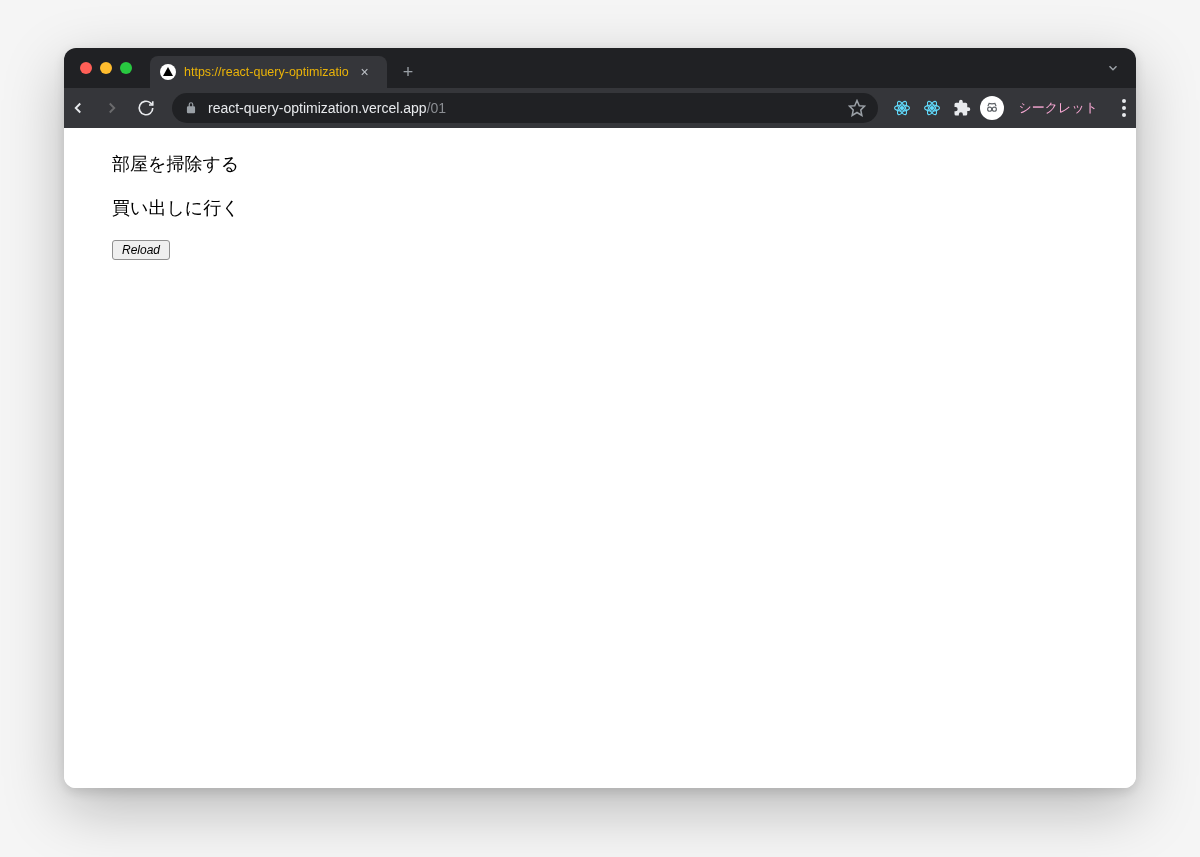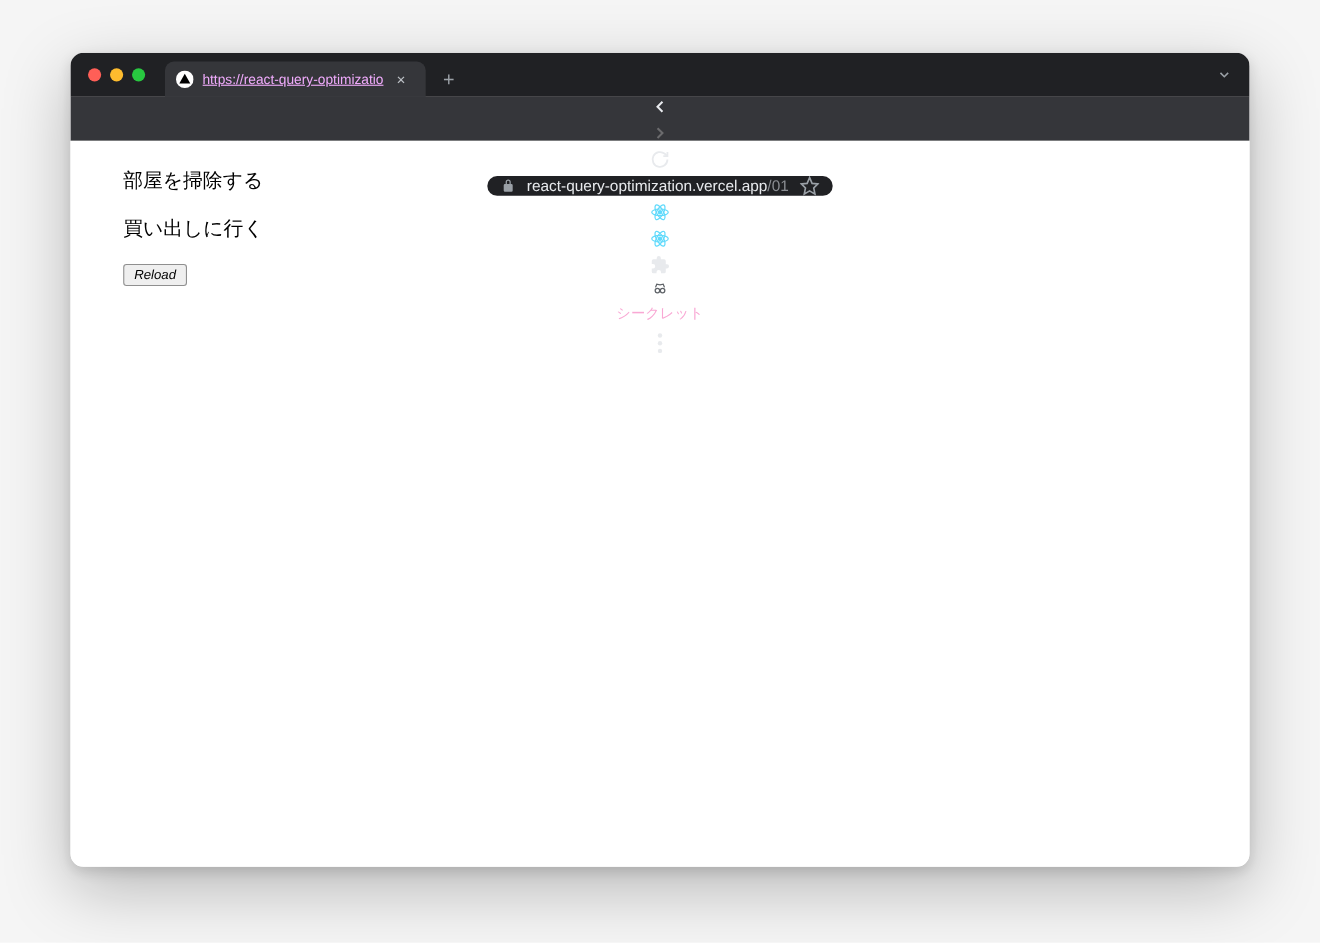--- a/index.html
+++ b/index.html
@@ -55,27 +55,26 @@
       margin-top: 8px;
       max-width: 250px;
     }
     .tab-favicon {
       width: 16px;
       height: 16px;
       flex-shrink: 0;
     }
     .tab-favicon svg { width: 16px; height: 16px; display: block; }
     .tab-title {
-      color: #f0abfc;
+      color: #eab308;
       font-size: 12.5px;
       white-space: nowrap;
       overflow: hidden;
       text-overflow: ellipsis;
       max-width: 170px;
-      text-decoration: underline;
     }
     .tab-close {
       color: #bdc1c6;
       font-size: 14px;
       cursor: pointer;
       width: 16px;
       height: 16px;
       display: flex;
       align-items: center;
       justify-content: center;
@@ -95,23 +94,22 @@
       color: #9aa0a6;
       padding-right: 6px;
       display: flex;
       align-items: center;
     }
     .toolbar {
       background: #35363a;
       height: 40px;
       display: flex;
       align-items: center;
-      padding: 0 10px;
+      padding: 0 0;
       gap: 6px;
-      flex-direction: column;
     }
     .nav-btn {
       width: 28px;
       height: 28px;
       display: flex;
       align-items: center;
       justify-content: center;
       color: #e8eaed;
       cursor: pointer;
       border-radius: 50%;

